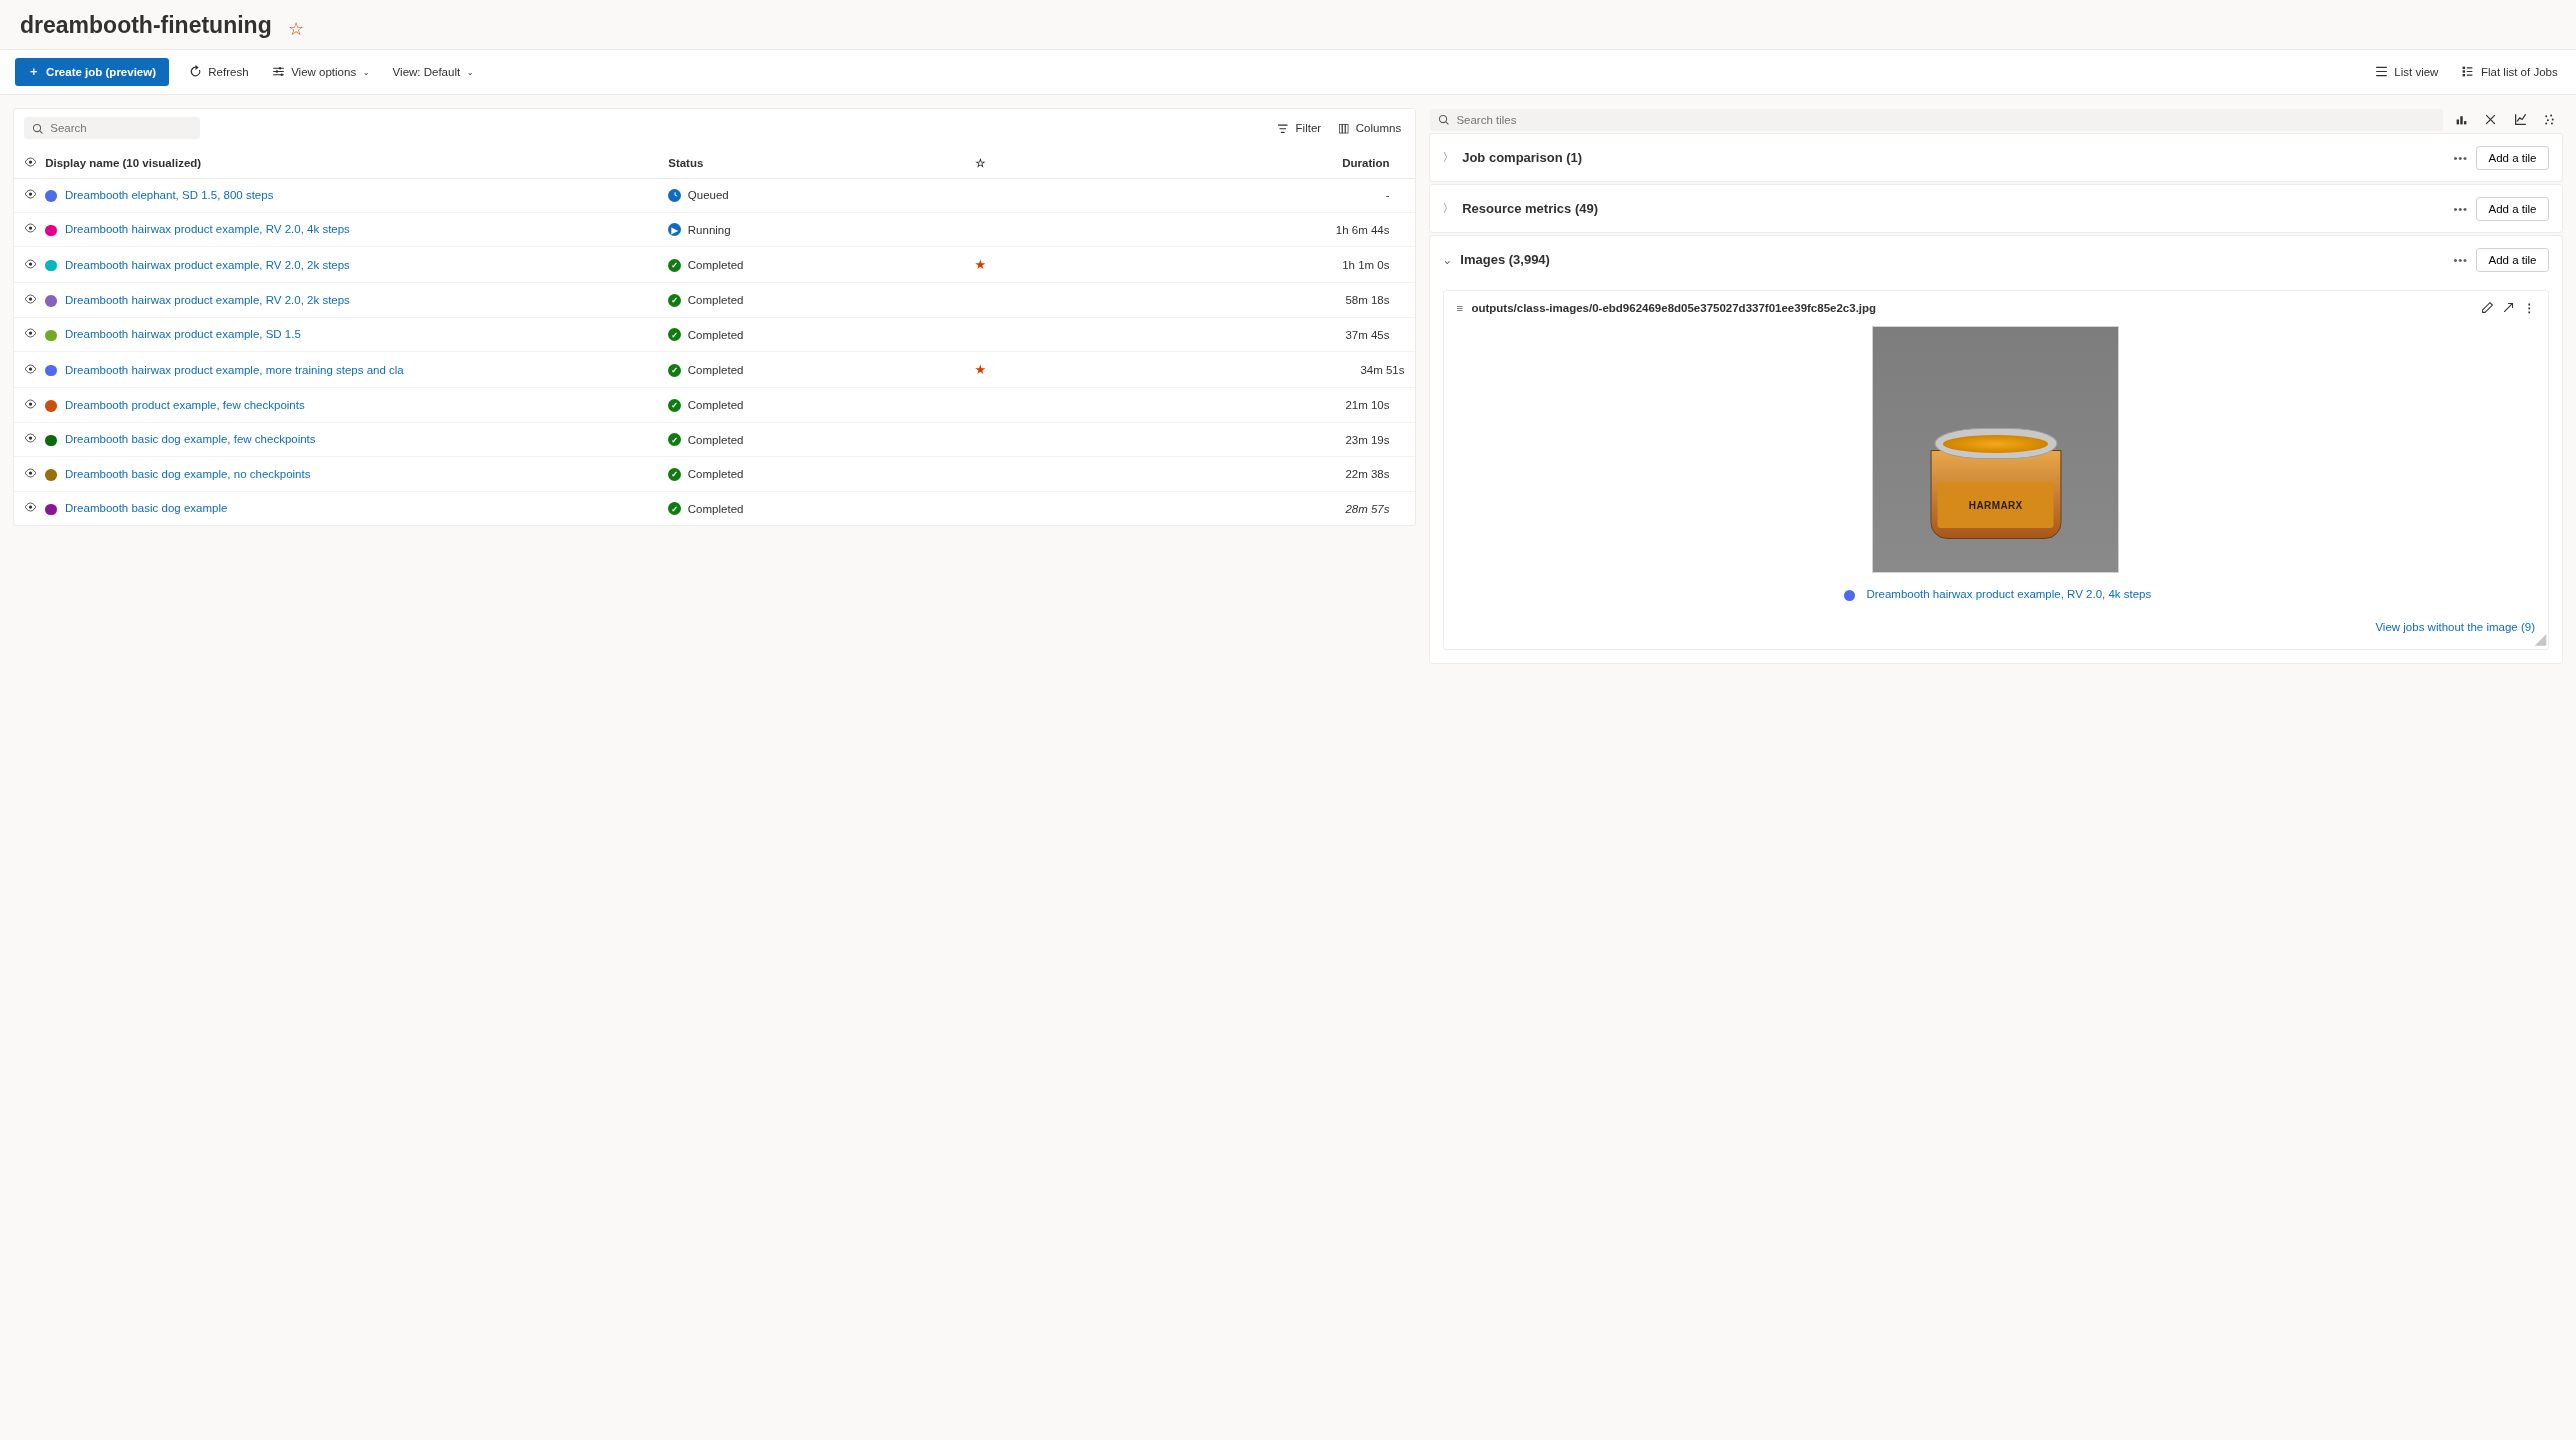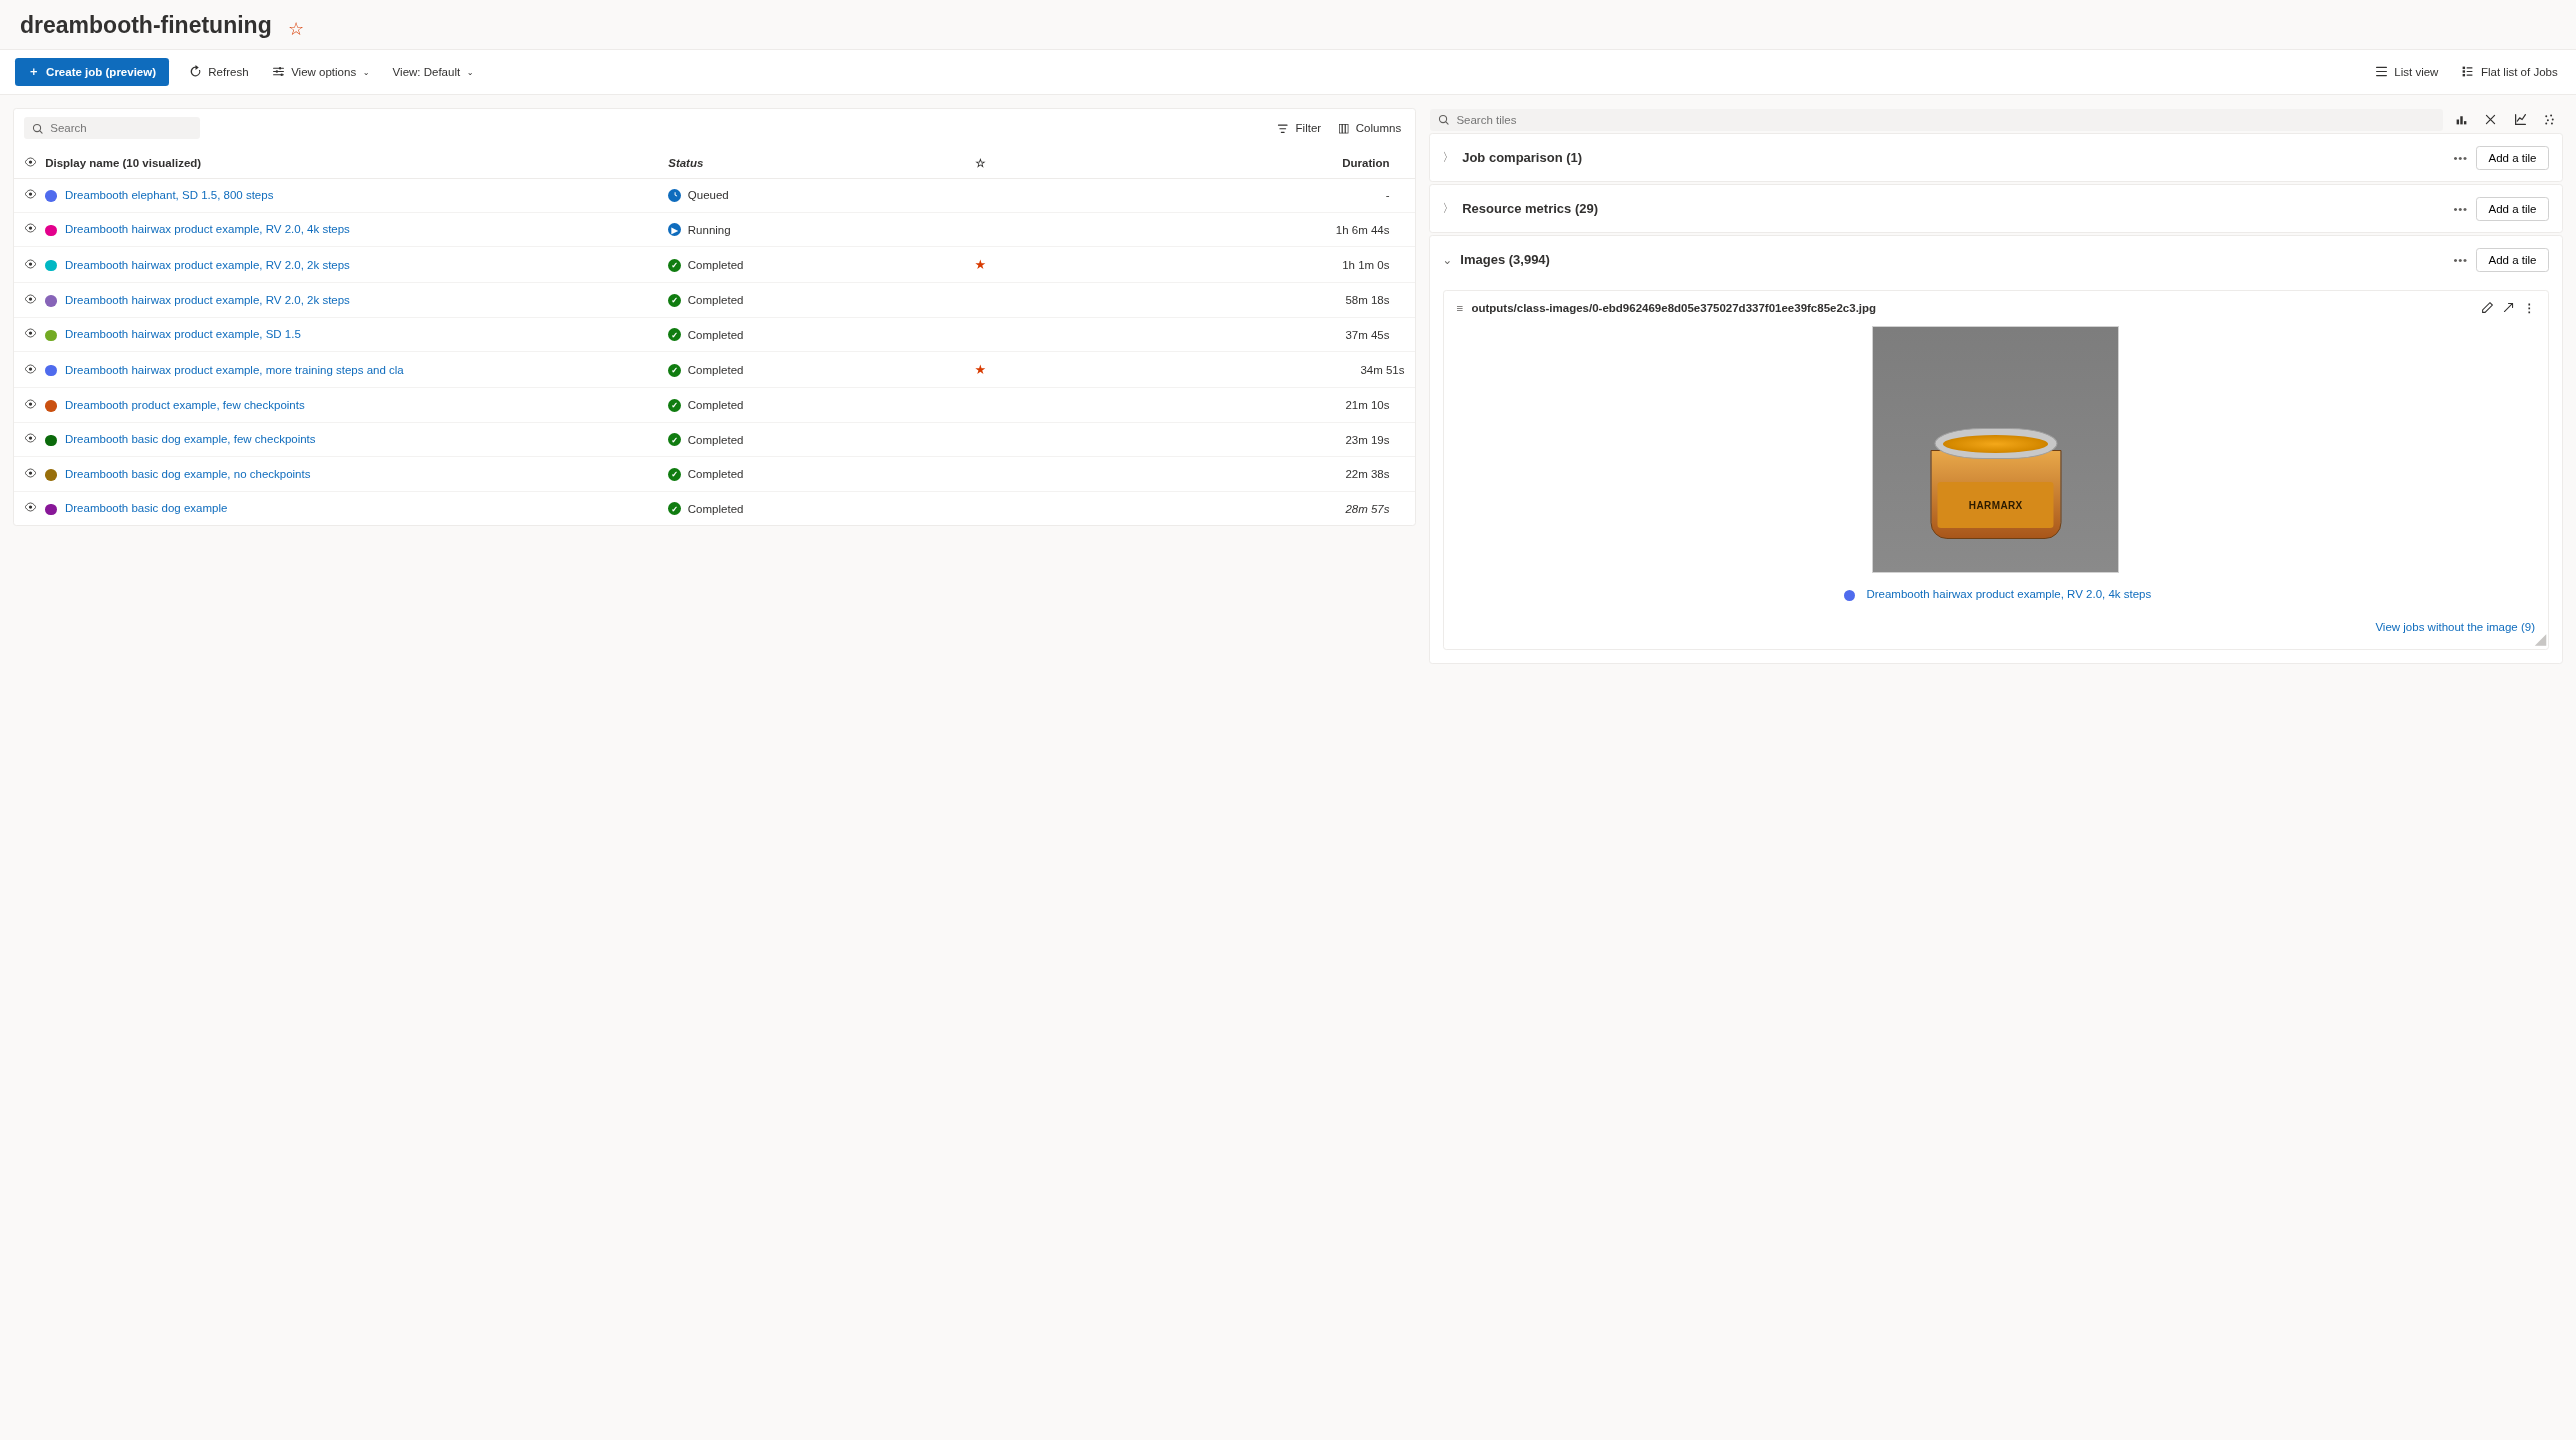--- a/index.html
+++ b/index.html
@@ -152,21 +152,21 @@
 
     <table class="jobs-table">
       <thead>
         <tr>
           <th style="width:46%;"><span class="eye-icon">
             <svg width="13" height="10" viewBox="0 0 16 12">
                   <path d="M8 1C4 1 1.5 6 1.5 6S4 11 8 11s6.5-5 6.5-5S12 1 8 1z" stroke="currentColor" fill="none"></path>
                   <circle cx="8" cy="6" r="2" fill="currentColor"></circle>
                 </svg>
           </span>&nbsp;<span>Display name (10 visualized)</span></th>
-          <th style="width:18%;font-style:italic;">Status</th>
+          <th style="width:18%;">Status</th>
           <th style="width:10%; text-align:center;">☆</th>
           <th class="col-dur" style="width:26%; padding-right:25px;">Duration</th>
         </tr>
       </thead>
       <tbody id="jobs-body">
           <tr>
             <td class="col-name"><span class="eye-icon"><svg width="13" height="10" viewBox="0 0 16 12">
                   <path d="M8 1C4 1 1.5 6 1.5 6S4 11 8 11s6.5-5 6.5-5S12 1 8 1z" stroke="currentColor" fill="none"></path>
                   <circle cx="8" cy="6" r="2" fill="currentColor"></circle>
                 </svg></span><span class="color-dot" style="background:#4f6bed;"></span><span class="name-link">Dreambooth elephant, SD 1.5, 800 steps</span></td>
@@ -339,21 +339,21 @@
         <span class="chevron">〉</span>
         <span class="section-title">Job comparison (1)</span>
         <span class="more-icon">•••</span>
         <button class="btn-outline">Add a tile</button>
       </div>
     </div>
 
     <div class="section-card">
       <div class="section-header">
         <span class="chevron">〉</span>
-        <span class="section-title">Resource metrics (29)</span>
+        <span class="section-title">Resource metrics (49)</span>
         <span class="more-icon">•••</span>
         <button class="btn-outline">Add a tile</button>
       </div>
     </div>
 
     <div class="section-card">
       <div class="section-header">
         <span class="chevron">⌄</span>
         <span class="section-title">Images (3,994)</span>
         <span class="more-icon">•••</span>

